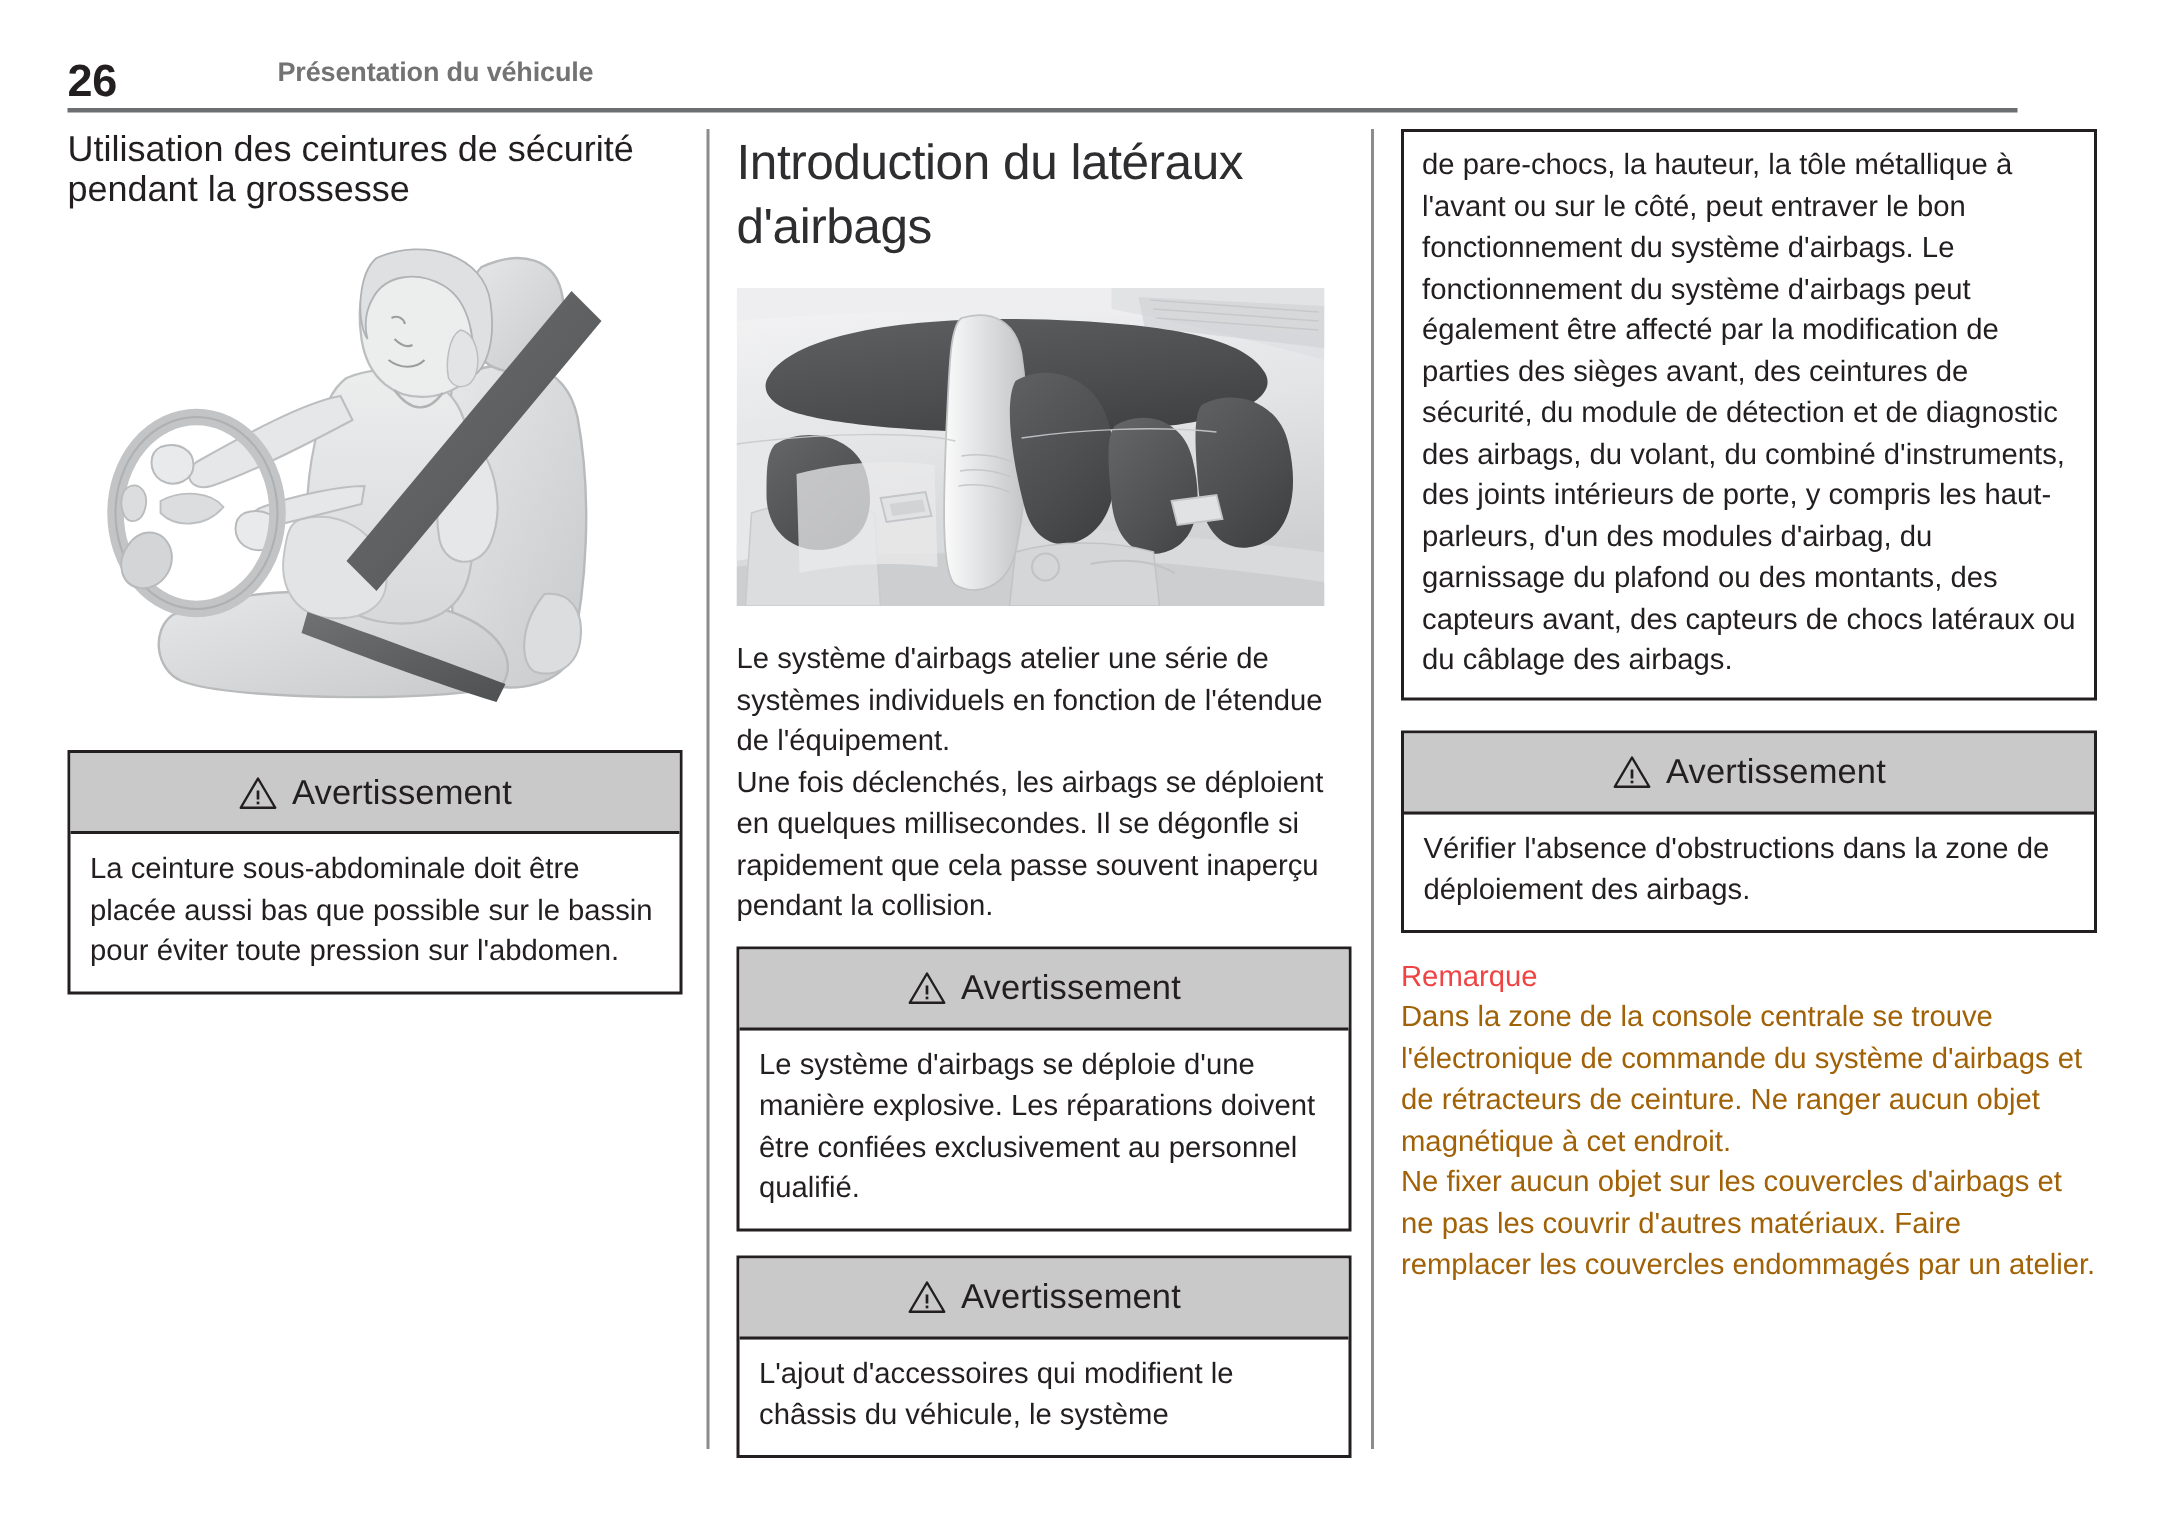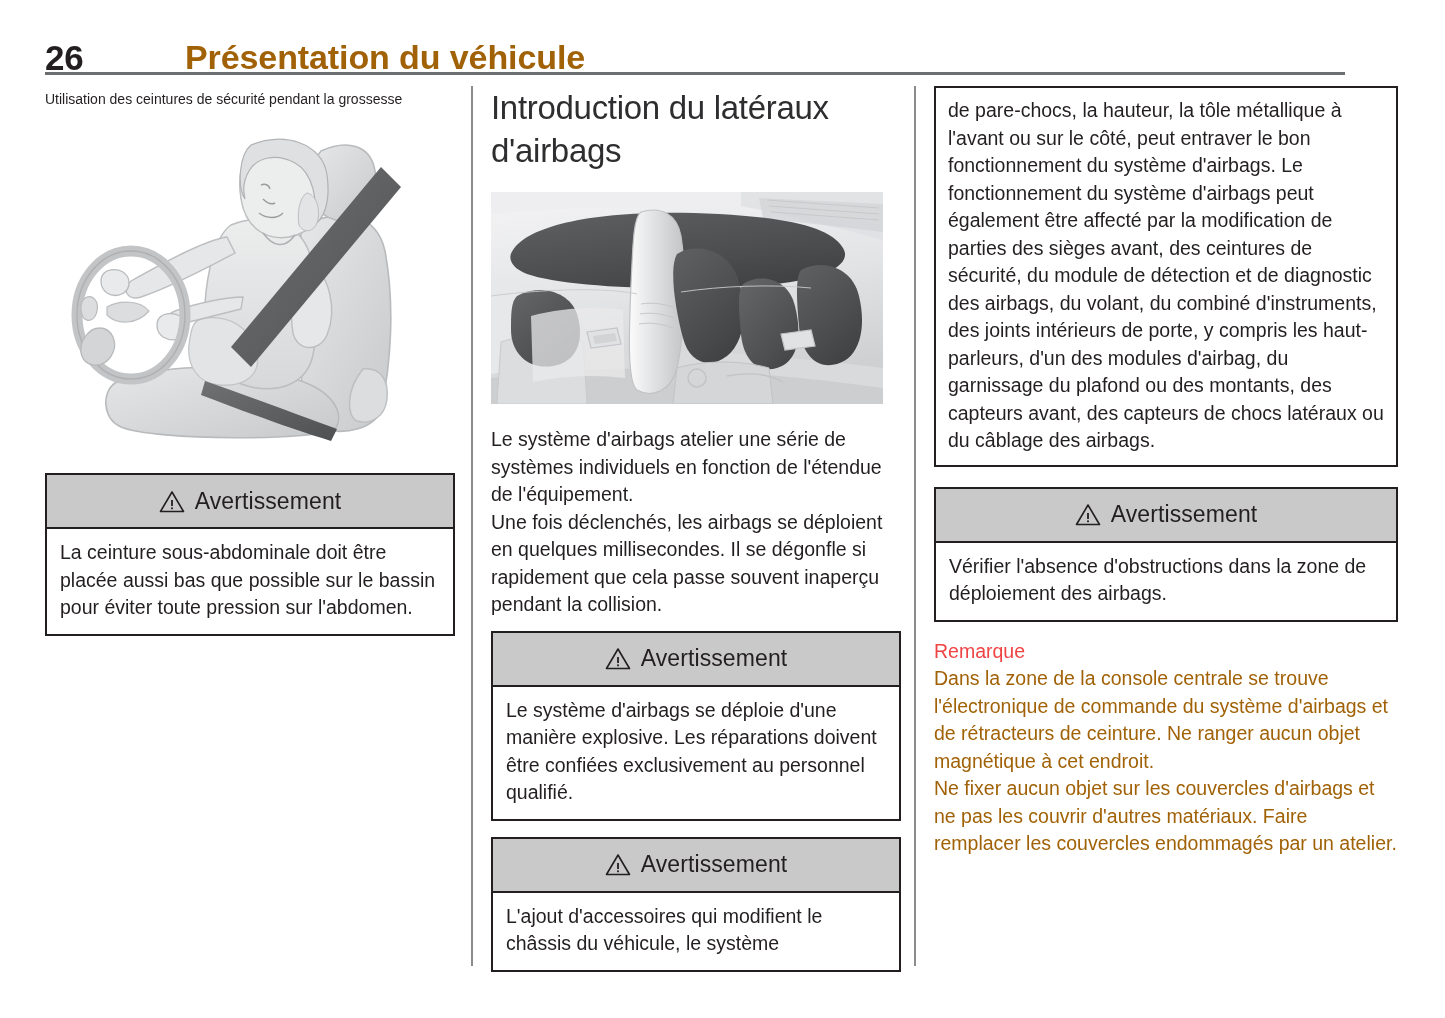--- a/index.html
+++ b/index.html
@@ -28,33 +28,33 @@
     position: absolute;
     left: 45px;
     top: 38px;
     width: 1300px;
     height: 42px;
   }
   .header-pageno {
     position: absolute;
     left: 0;
     top: 0;
-    font-size: 35px;
+    font-size: 30px;
     font-weight: 700;
     letter-spacing: -0.2px;
     color: #231f20;
   }
   .header-title {
     position: absolute;
     left: 140px;
     top: 0;
-    font-size: 34px;
+    font-size: 18px;
     font-weight: 700;
     letter-spacing: -0.1px;
-    color: #a16207;
+    color: #737373;
   }
   .header-rule {
     position: absolute;
     left: 45px;
     top: 72px;
     width: 1300px;
     height: 3px;
     background: #6d6e71;
   }
 
@@ -73,21 +73,21 @@
   .col {
     position: absolute;
     top: 86px;
   }
   .col1 { left: 45px;  width: 410px; }
   .col2 { left: 491px; width: 410px; }
   .col3 { left: 934px; width: 464px; }
 
   
   .subhead {
-    font-size: 14px;
+    font-size: 24px;
     line-height: 27px;
     font-weight: 400;
     color: #231f20;
     margin: 0 0 0 0;
   }
   h1.section-title {
     font-size: 33px;
     line-height: 43px;
     font-weight: 400;
     margin: 0;

